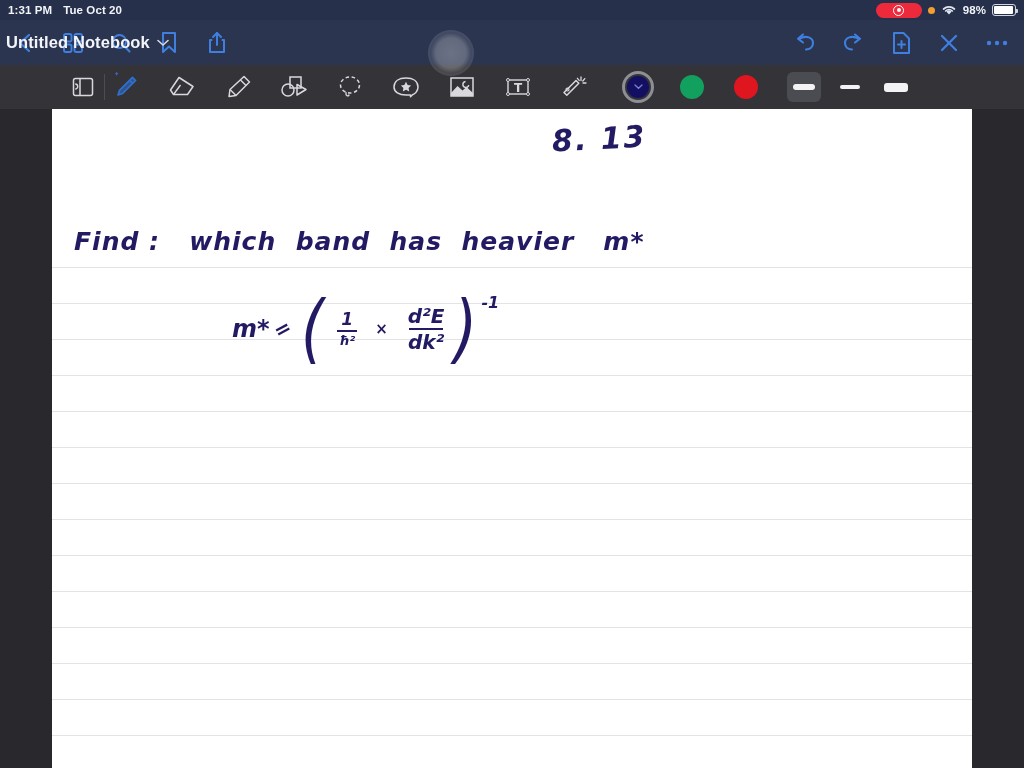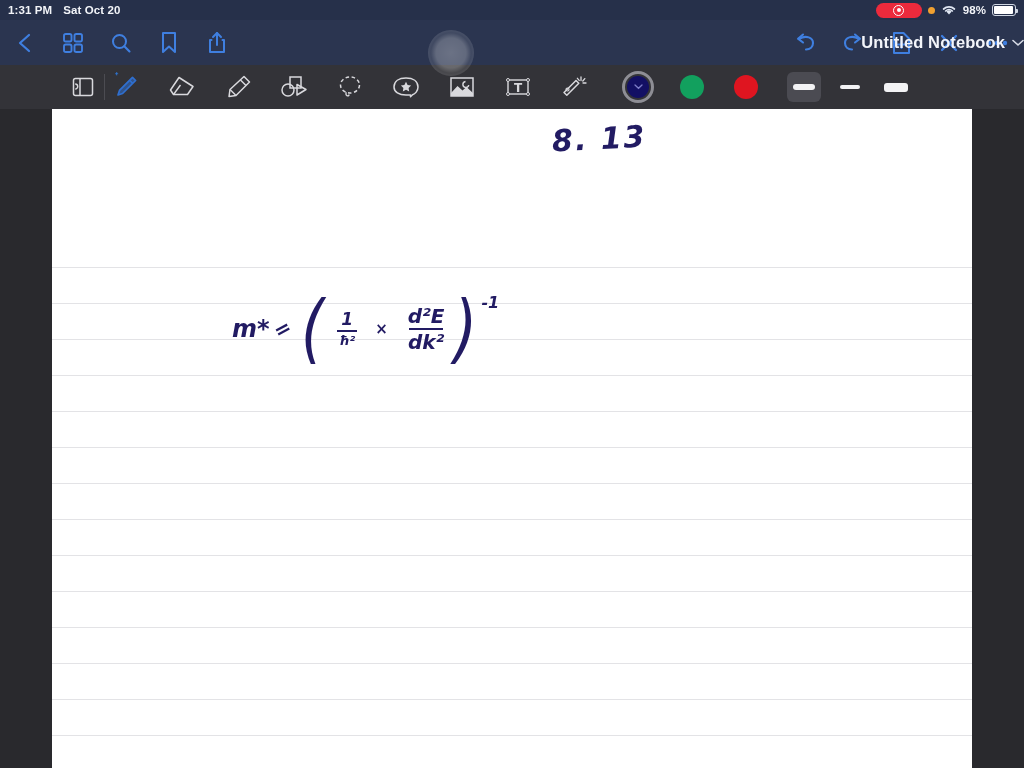--- a/index.html
+++ b/index.html
@@ -55,22 +55,22 @@
   }
   .nav-left { display: flex; align-items: center; gap: 22px; padding-left: 12px; }
   .nav-right { margin-left: auto; display: flex; align-items: center; gap: 22px; padding-right: 14px; }
   .nav-ico {
     width: 26px; height: 26px;
     display: flex; align-items: center; justify-content: center;
     cursor: pointer;
   }
   .nav-title-wrap {
     position: absolute; left: 0; right: 0; top: 0; height: 45px;
-    display: flex; align-items: center; justify-content: flex-end;
-    gap: 7px; pointer-events: none;
+    display: flex; align-items: center; justify-content: flex-start;
+    gap: 7px; pointer-events: none; padding-left: 6px;
   }
   .nav-title {
     color: #f3f5fa; font-size: 16.5px; font-weight: bold; letter-spacing: .1px;
     pointer-events: auto; cursor: pointer; position: relative; z-index: 2;
   }
   .chev-down { position: relative; z-index: 2; pointer-events: auto; cursor: pointer; }
   .tap-ring {
     position: absolute; left: 428px; top: 10px;
     width: 46px; height: 46px; border-radius: 50%;
     background: radial-gradient(circle, rgba(255,255,255,.30) 0%, rgba(255,255,255,.26) 46%,
@@ -128,21 +128,21 @@
   }
 </style>
 </head>
 <body>
 
 <div id="app">
 
   <div class="statusbar">
     <div class="sb-left">
       <span>1:31 PM</span>
-      <span>Sat Oct 20</span>
+      <span>Tue Oct 20</span>
     </div>
     <div class="sb-right">
       <div class="rec-pill">
         <div class="rec-dot-outer">
           <div class="rec-dot-inner"></div>
         </div>
       </div>
       <div class="orange-dot"></div>
       <svg class="wifi" width="16" height="12" viewBox="0 0 16 12">
         <path d="M8 10.6 L5.3 7.6 A4 4 0 0 1 10.7 7.6 Z" fill="#dfe6f2"></path>
@@ -362,20 +362,21 @@
       <div class="rule" style="top:410px"></div>
       <div class="rule" style="top:446px"></div>
       <div class="rule" style="top:482px"></div>
       <div class="rule" style="top:518px"></div>
       <div class="rule" style="top:554px"></div>
       <div class="rule" style="top:590px"></div>
       <div class="rule" style="top:626px"></div>
 
       <div class="ink hw" style="left:500px; top:12px; font-size:30px; font-style:italic; letter-spacing:2px; transform:rotate(-3deg);">8. 13</div>
 
+      <div class="ink hw" style="left:22px; top:118px; font-size:25px; font-style:italic; letter-spacing:1px; white-space:pre;">Find :   which  band  has  heavier   m*</div>
 
       <div class="ink" style="left:180px; top:190px; display:flex; align-items:center; font-style:italic;">
         <span class="hw" style="font-size:24px;">m*</span>
         <span class="hw" style="font-size:20px; margin:0 8px 0 4px; transform:rotate(-28deg); display:inline-block;">=</span>
         <span class="hw" style="font-size:74px; font-weight:normal; line-height:.8; transform:scaleX(.8);">(</span>
 
         <span style="display:inline-flex; flex-direction:column; align-items:center; margin:0 4px 0 10px;">
           <span class="hw" style="font-size:17px; line-height:1;">1</span>
           <span style="width:20px; height:2.2px; background:#221b63; margin:2px 0;"></span>
           <span class="hw" style="font-size:13px; line-height:1;">ħ²</span>

